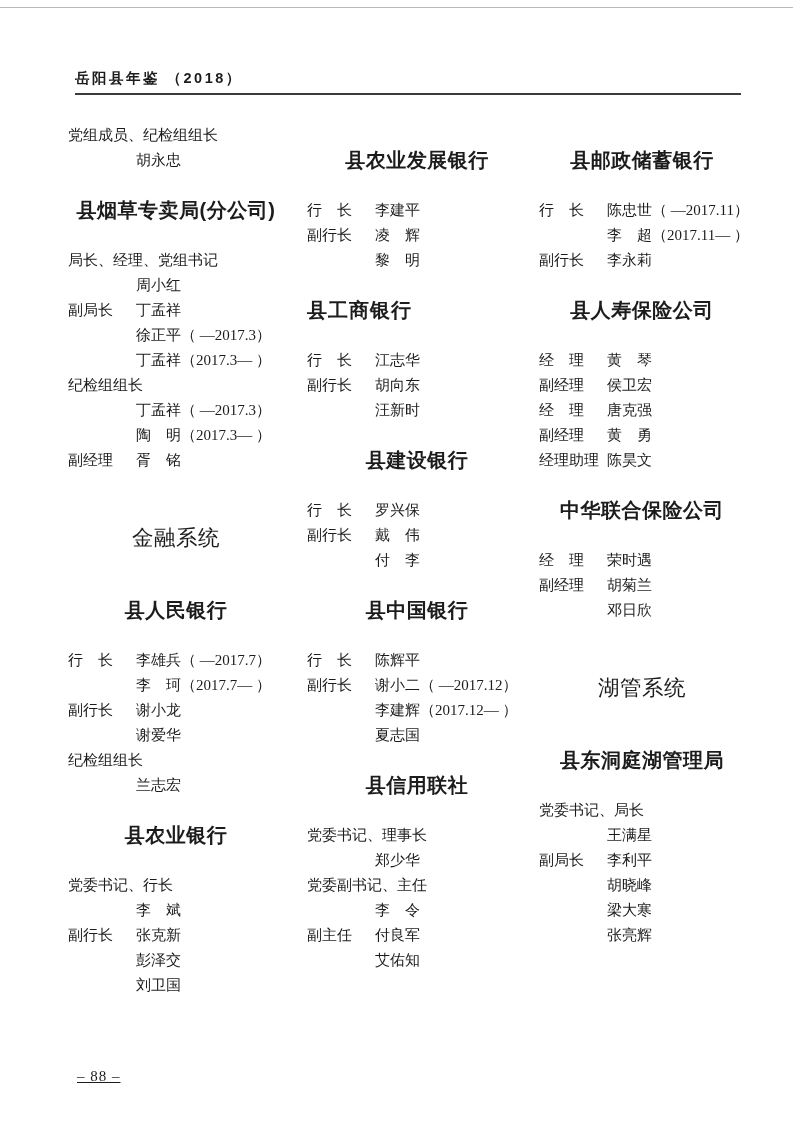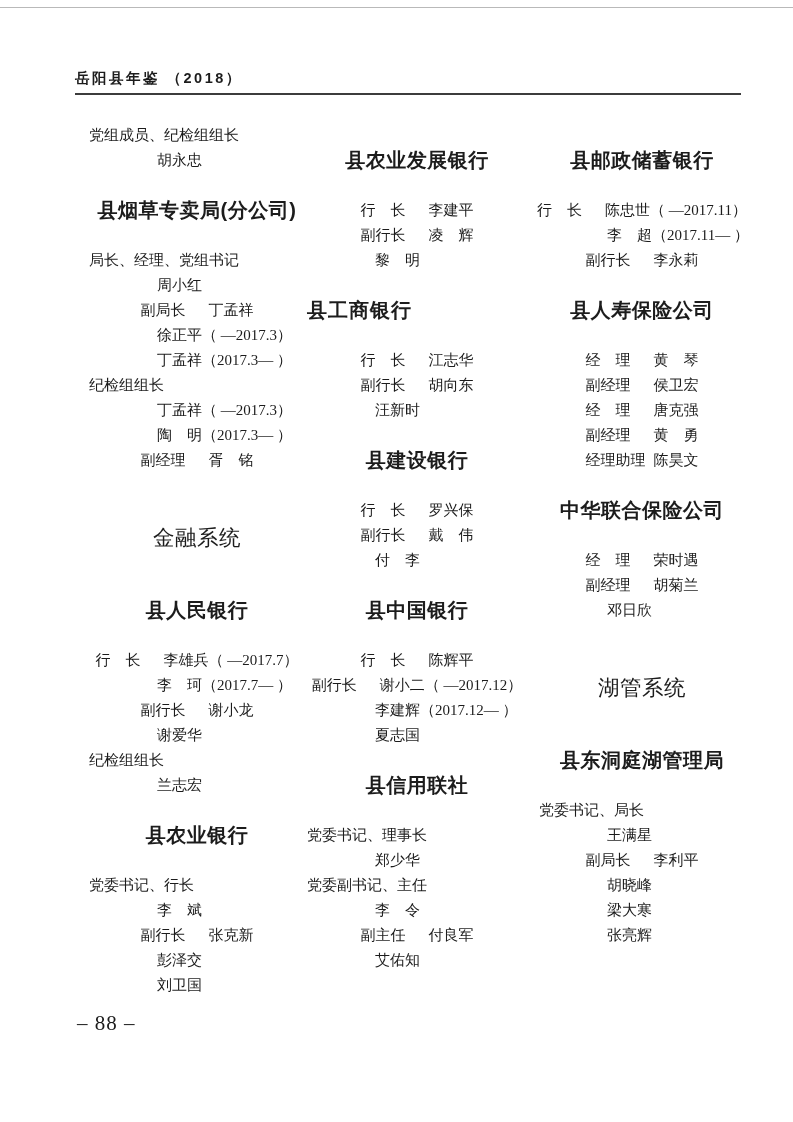--- a/index.html
+++ b/index.html
@@ -23,48 +23,48 @@
   }
   .head-rule {
     position:absolute; left:75px; top:93px;
     width:666px; height:2px; background:#3c3c3c;
   }
   .col {
     position:absolute; top:123px;
     display:flow-root;
     font-size:15px;
   }
-  .col-left  { left:89px;  width:216px; }
+  .col-left  { left:68px;  width:216px; }
   .col-mid   { left:307px; width:220px; }
   .col-right { left:539px; width:206px; }
 
   .line { height:25px; line-height:25px; white-space:nowrap; }
   .cont { padding-left:68px; }
-  .entry { display:flex;justify-content:center; }
+  .entry { display:flex; }
   .entry .role { flex:none; width:68px; }
   .entry .name { flex:none; }
 
   .h2 {
     font-family:"Liberation Sans", sans-serif;
     font-weight:bold; font-size:20px;
     line-height:25px; margin:25px 0;
     text-align:center; letter-spacing:0.5px;
     white-space:nowrap;
   }
   .h2.left { text-align:left; letter-spacing:1px; }
   .h1 {
     font-family:"Liberation Serif", serif;
     font-weight:normal; font-size:21.5px;
     line-height:30px; margin:50px 0 45px;
     text-align:center; letter-spacing:0.5px;
     white-space:nowrap;
   }
   .page-number {
-    position:absolute; left:77px; top:1012px;
-    font-size:21px; line-height:22px; letter-spacing:1px;
+    position:absolute; left:77px; top:1065px;
+    font-size:15px; line-height:22px; letter-spacing:1px;text-decoration:underline;
   }
 </style>
 </head>
 <body>
 
 <div class="top-edge-line"></div>
 <div class="running-head">岳阳县年鉴 （2018）</div>
 <div class="head-rule"></div>
 <div id="columns">
     <div class="col col-left">

